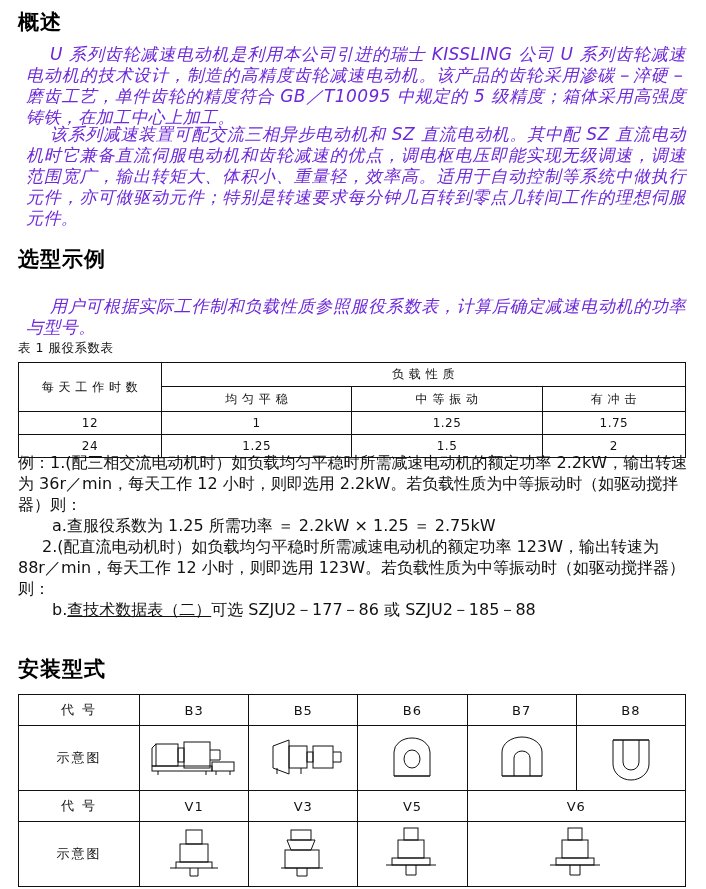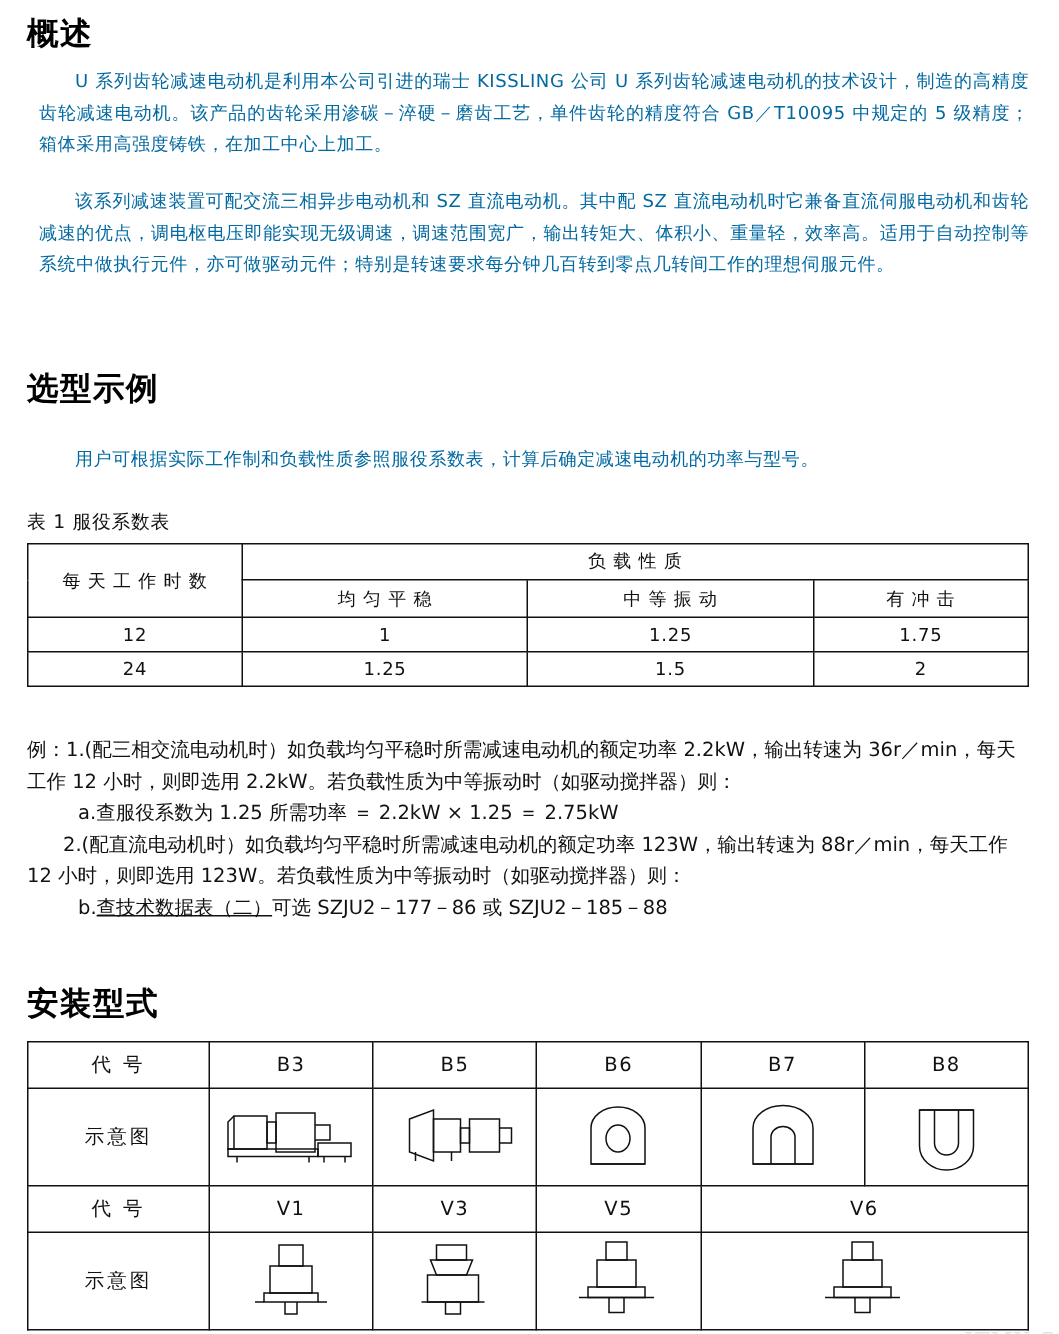--- a/index.html
+++ b/index.html
@@ -27,25 +27,26 @@
     margin: 0;
     letter-spacing: 1px;
     color: #000;
   }
   .sec-overview-title { position: absolute; left: 18px; top: 8px; }
   .sec-selection-title { position: absolute; left: 18px; top: 245px; }
   .sec-mount-title { position: absolute; left: 18px; top: 655px; }
 
   .para {
     position: absolute;
-    font-size: 12px;
+    font-size: 17px;
     line-height: 21px;
-    color: #0369a1;
+    color: #6d28d9;
     text-align: justify;
     letter-spacing: 0.4px;
+    font-style: italic;
   }
   .p1 { left: 26px; top: 44px; width: 660px; text-indent: 24px; }
   .p2 { left: 26px; top: 124px; width: 660px; text-indent: 24px; }
   .p3 { left: 26px; top: 296px; width: 660px; text-indent: 24px; }
 
   .table-caption {
     position: absolute;
     left: 18px;
     top: 340px;
     font-size: 12.5px;
@@ -70,23 +71,22 @@
   table.factors .hdr-left { width: 138px; }
   .row-h1 td { height: 16px; }
   .row-h2 td { height: 18px; }
   .row-d td { height: 16px; }
 
   .examples {
     position: absolute;
     left: 18px;
     top: 452px;
     width: 670px;
-    font-size: 13px;
+    font-size: 16px;
     line-height: 21px;
-    margin-top: 38px;
   }
   .examples .indent { text-indent: 24px; display: block; }
   .examples .sub { display: block; padding-left: 34px; }
   .examples .sub2 { display: block; padding-left: 34px; }
   .u { text-decoration: underline; }
 
   table.mount {
     position: absolute;
     left: 18px;
     top: 694px;

